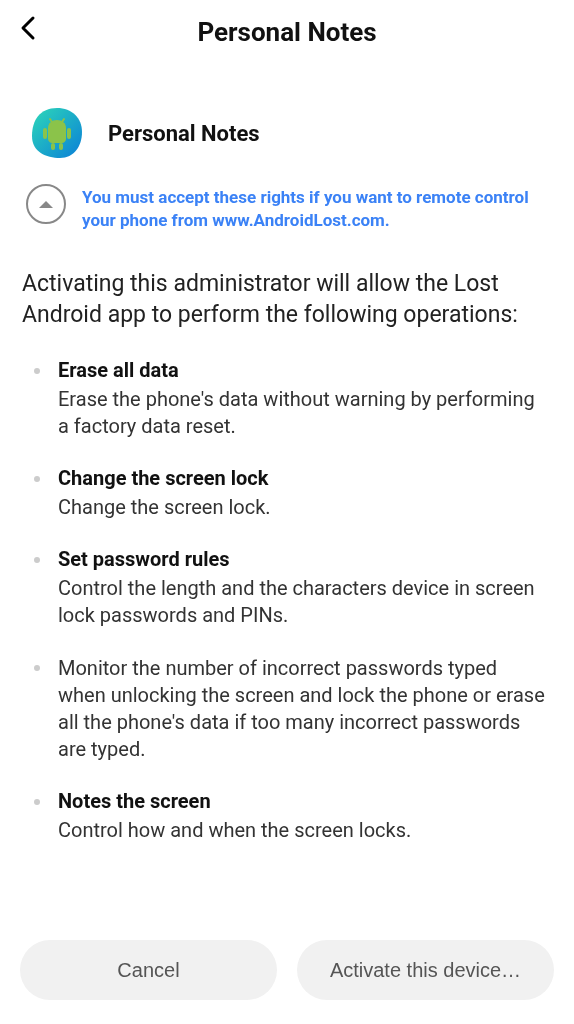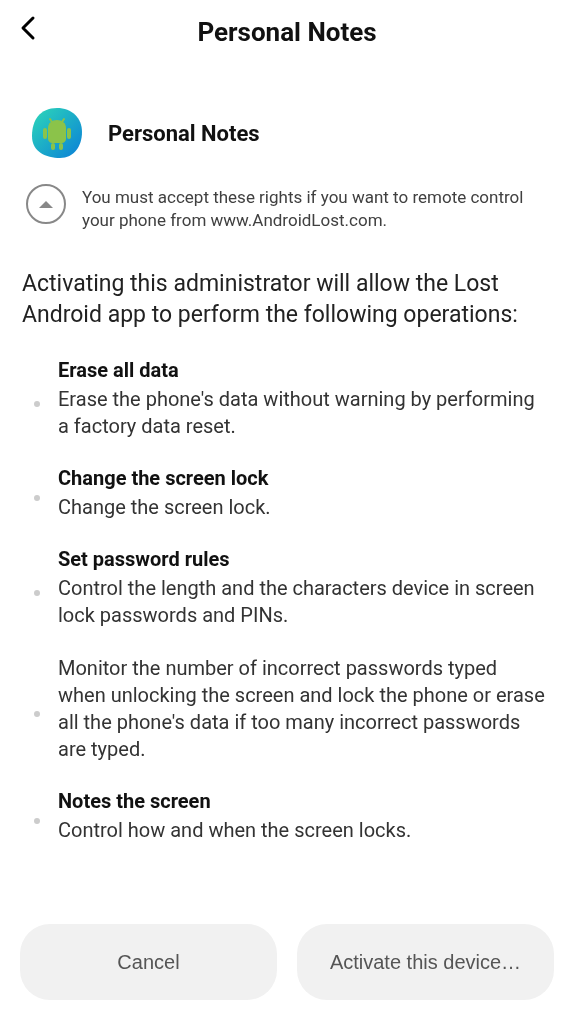--- a/index.html
+++ b/index.html
@@ -66,37 +66,38 @@
       border: 2px solid #888;
       border-radius: 50%;
       display: flex;
       align-items: center;
       justify-content: center;
       flex-shrink: 0;
       margin-left: -2px;
     }
     .notice-text {
       font-size: 17px;
-      color: #404040;
+      color: #3b82f6;
       line-height: 1.35;
       padding-top: 2px;
+      font-weight: bold;
     }
     .intro-text {
       margin-top: 36px;
       font-size: 23px;
       color: #222;
       line-height: 1.35;
       margin-left: -6px;
     }
     .perm-list {
       margin-top: 28px;
     }
     .perm-item {
       display: flex;
-      align-items: center;
+      align-items: flex-start;
       gap: 18px;
       margin-bottom: 26px;
     }
     .bullet {
       width: 6px;
       height: 6px;
       background: #ccc;
       border-radius: 50%;
       margin-top: 10px;
       flex-shrink: 0;
@@ -114,21 +115,21 @@
       color: #333;
       line-height: 1.35;
     }
     .footer {
       display: flex;
       gap: 20px;
       padding: 16px 20px 24px 20px;
     }
     .pill-btn {
       flex: 1;
-      height: 76px;
+      height: 60px;
       border-radius: 30px;
       border: none;
       background: #f1f1f1;
       color: #555;
       font-size: 20px;
       font-weight: 500;
       cursor: pointer;
       white-space: nowrap;
       overflow: hidden;
       text-overflow: ellipsis;

